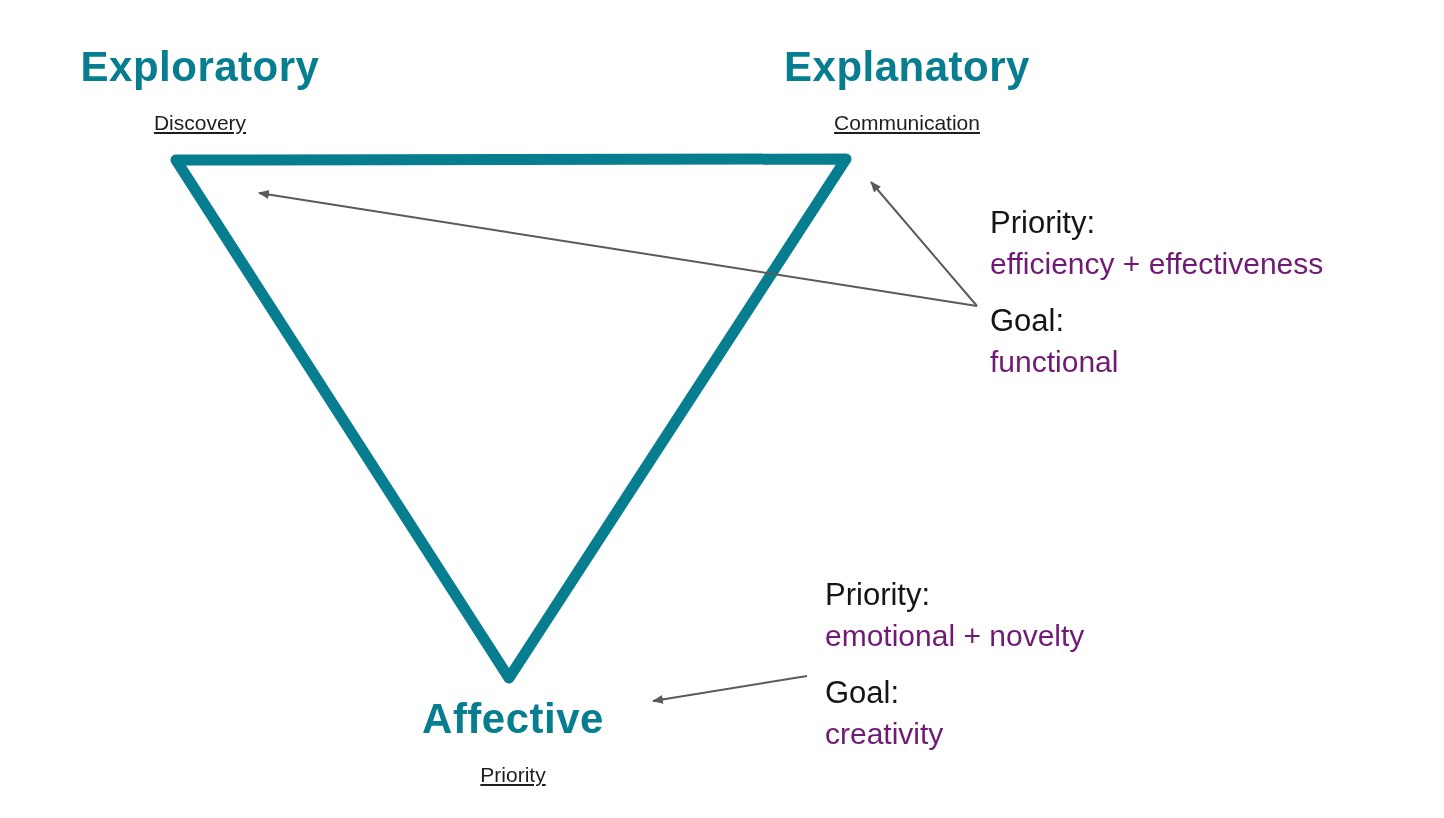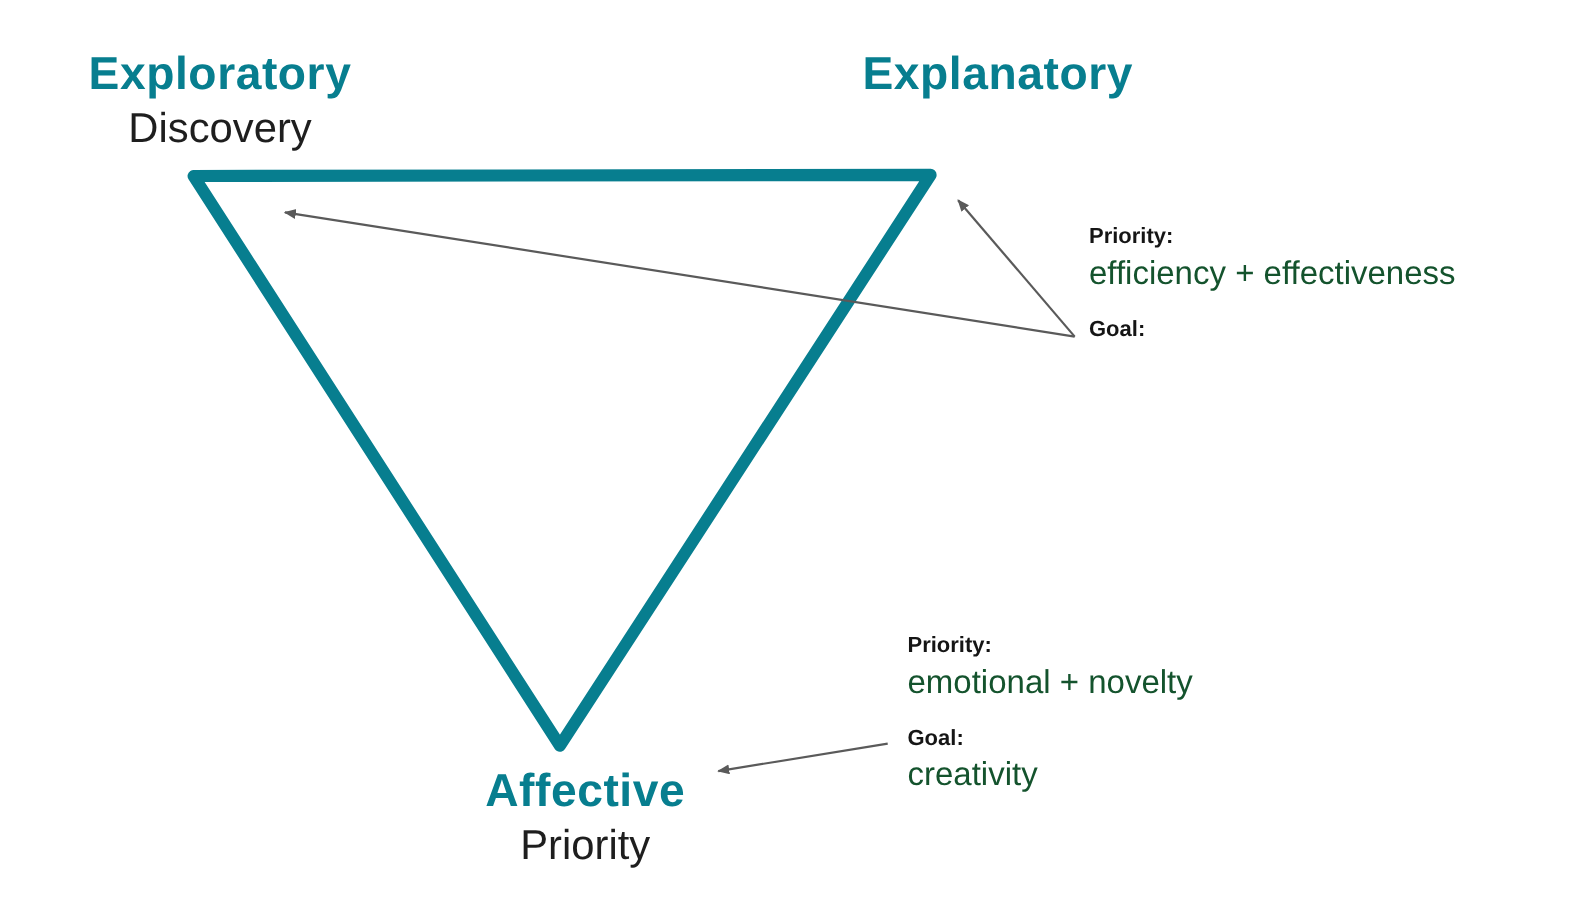--- a/index.html
+++ b/index.html
@@ -26,46 +26,47 @@
     text-align: center;
   }
   .vertex-title {
     font-size: 42px;
     font-weight: bold;
     color: #077E8F;
     line-height: 1.1;
     letter-spacing: 0.5px;
   }
   .vertex-subtitle {
-    font-size: 38px;
+    font-size: 21px;
     font-weight: 400;
     color: #1E1E1E;
-    margin-top: 7px;
+    margin-top: 21px;
     line-height: 1.1;
+    text-decoration: underline;
   }
   .vertex-exploratory { left: 20px;  top: 44px;  }
   .vertex-explanatory { left: 727px; top: 44px;  }
-  .vertex-affective   { left: 352px; top: 696px; }
+  .vertex-affective   { left: 333px; top: 696px; }
 
   .annotation-block {
     position: absolute;
     text-align: left;
   }
   .annotation-top    { left: 990px; top: 202px; }
   .annotation-bottom { left: 825px; top: 574px; }
   .ann-label {
-    font-size: 20px;
-    font-weight: bold;
+    font-size: 31px;
+    font-weight: normal;
     color: #151515;
     line-height: 1.35;
   }
   .ann-value {
     font-size: 30px;
     font-weight: 400;
-    color: #14532d;
+    color: #701a75;
     line-height: 1.35;
   }
   .ann-gap { height: 16px; }
 </style>
 </head>
 <body>
 
 <div class="canvas">
 
   <svg class="shapes" width="1444" height="818" viewBox="0 0 1444 818">
@@ -84,32 +85,34 @@
     <line x1="807" y1="676" x2="653" y2="701" stroke="#5A5A5A" stroke-width="2" marker-end="url(#arrowhead)"></line>
   </svg>
 
   <div class="vertex-block vertex-exploratory">
     <div class="vertex-title">Exploratory</div>
     <div class="vertex-subtitle">Discovery</div>
   </div>
 
   <div class="vertex-block vertex-explanatory">
     <div class="vertex-title">Explanatory</div>
+    <div class="vertex-subtitle">Communication</div>
   </div>
 
   <div class="vertex-block vertex-affective">
     <div class="vertex-title">Affective</div>
     <div class="vertex-subtitle">Priority</div>
   </div>
 
   <div class="annotation-block annotation-top">
     <div class="ann-label">Priority:</div>
     <div class="ann-value">efficiency + effectiveness</div>
     <div class="ann-gap"></div>
     <div class="ann-label">Goal:</div>
+    <div class="ann-value">functional</div>
   </div>
 
   <div class="annotation-block annotation-bottom">
     <div class="ann-label">Priority:</div>
     <div class="ann-value">emotional + novelty</div>
     <div class="ann-gap"></div>
     <div class="ann-label">Goal:</div>
     <div class="ann-value">creativity</div>
   </div>
 

